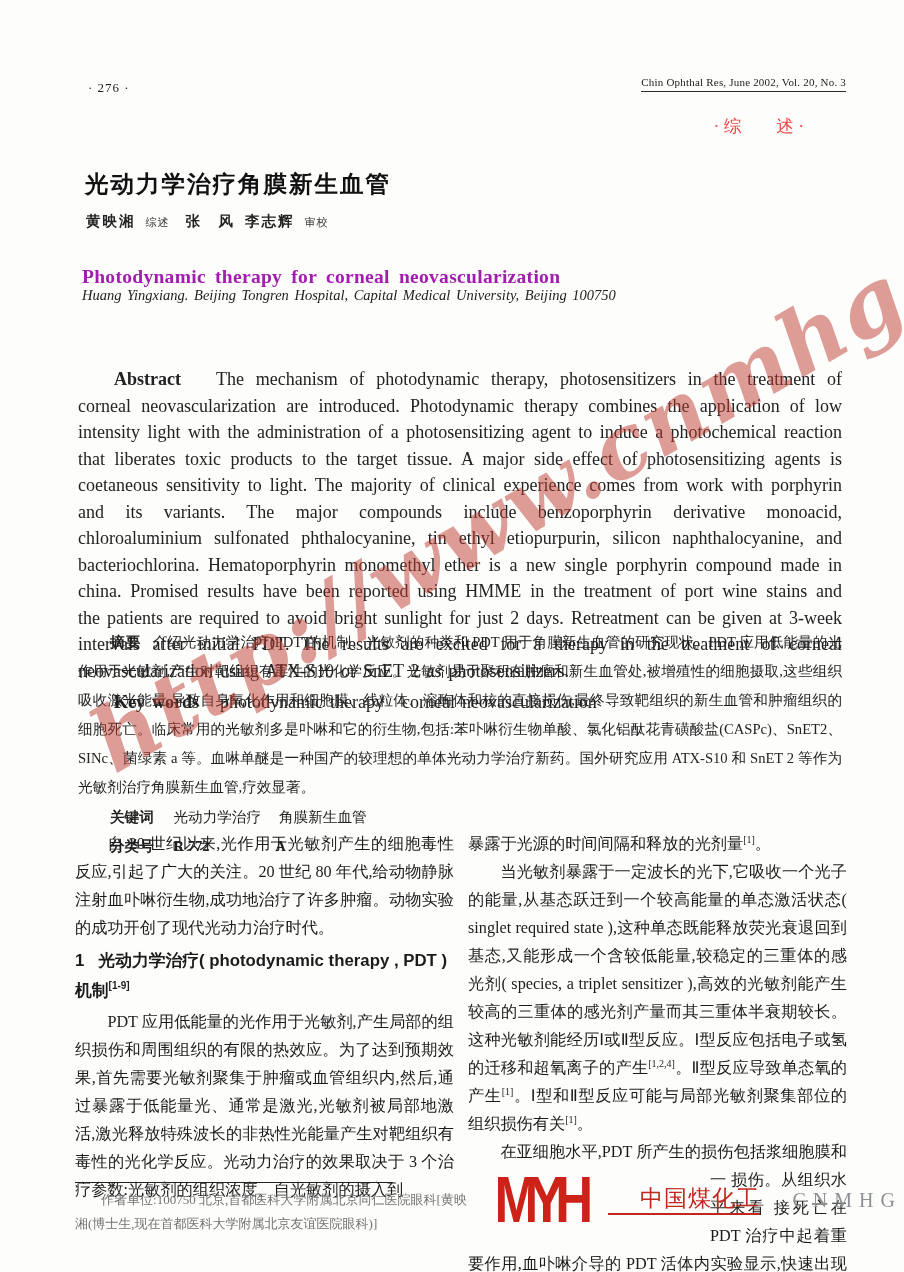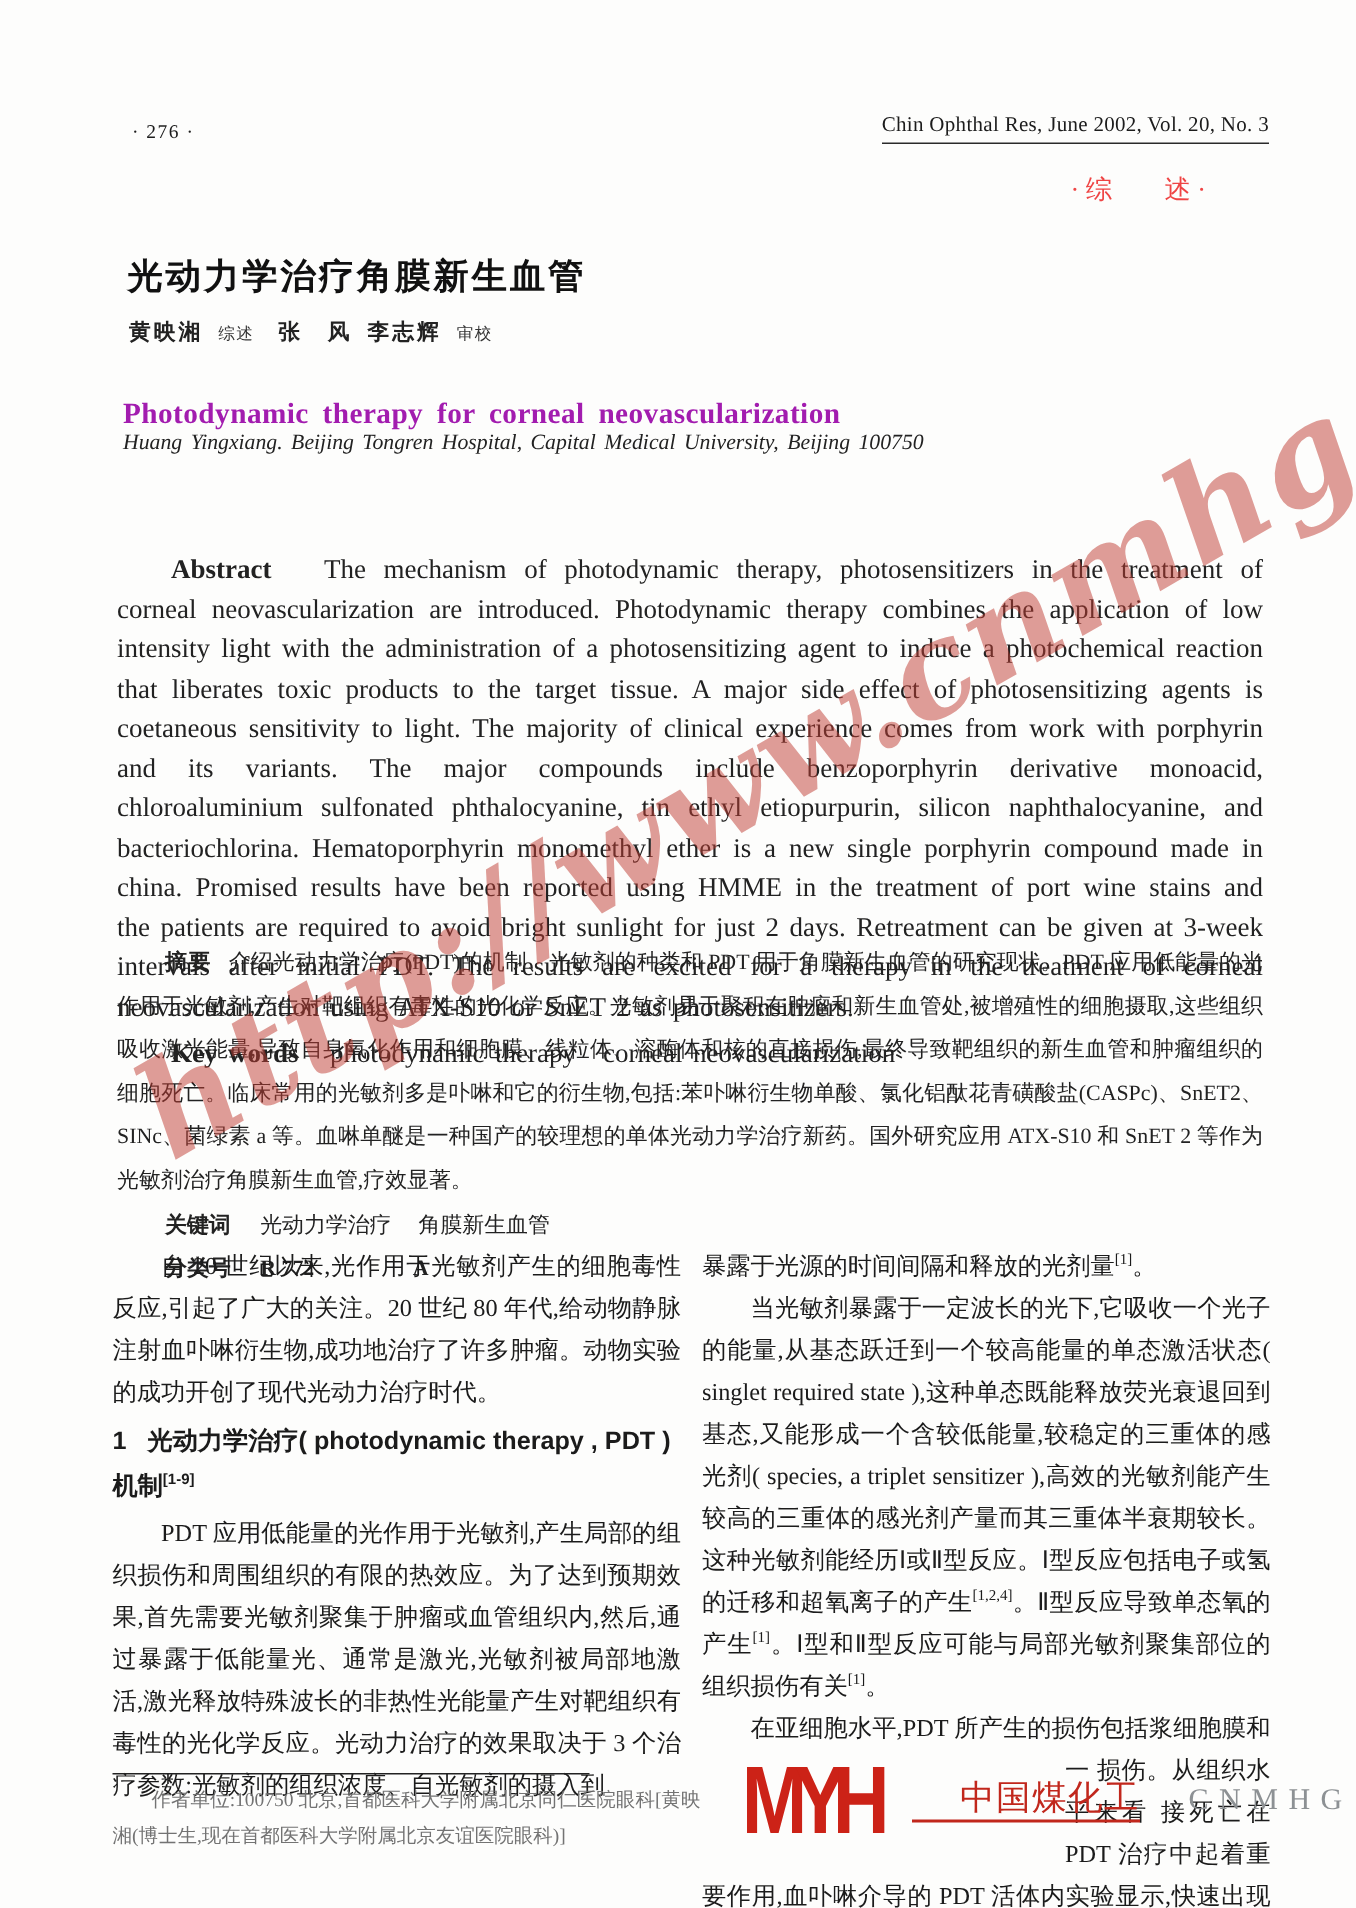--- a/index.html
+++ b/index.html
@@ -4,21 +4,21 @@
 <style>
   html,body{margin:0;padding:0;background:#e8e8e6;}
   .page{
     position:relative; width:904px; height:1272px; margin:0 auto;
     background:#fdfdfc; overflow:hidden;
     font-family:"Liberation Serif", serif; color:#1c1c1c;
   }
   
   .page-number{position:absolute; left:88px; top:80px; font-size:13px; letter-spacing:1px;}
   .journal-ref{
-    position:absolute; right:58px; top:76px; font-size:14px;
+    position:absolute; right:58px; top:76px; font-size:11px;
     border-bottom:1.3px solid #2a2a2a; padding-bottom:3px; letter-spacing:.2px;
   }
   .column-label{
     position:absolute; right:100px; top:114px; font-size:17.5px; color:#ef4444;
     font-family:"Liberation Serif", serif;
   }
   
   .title-cn{
     position:absolute; left:85px; top:152px; font-size:23.5px; font-weight:bold;
     font-family:"Liberation Sans", sans-serif; letter-spacing:2px; color:#111;

